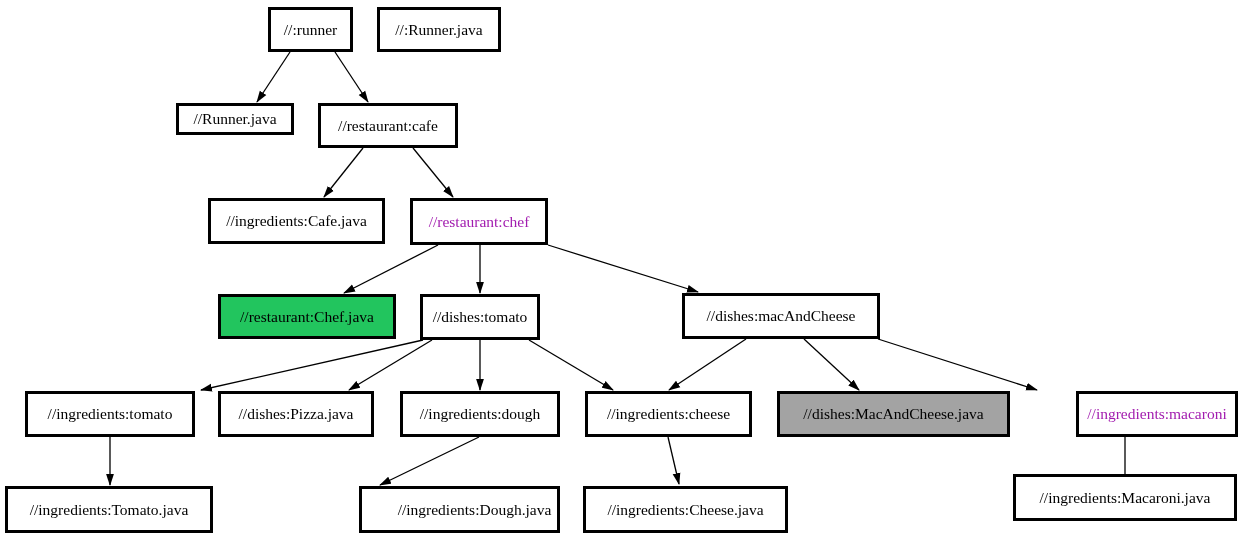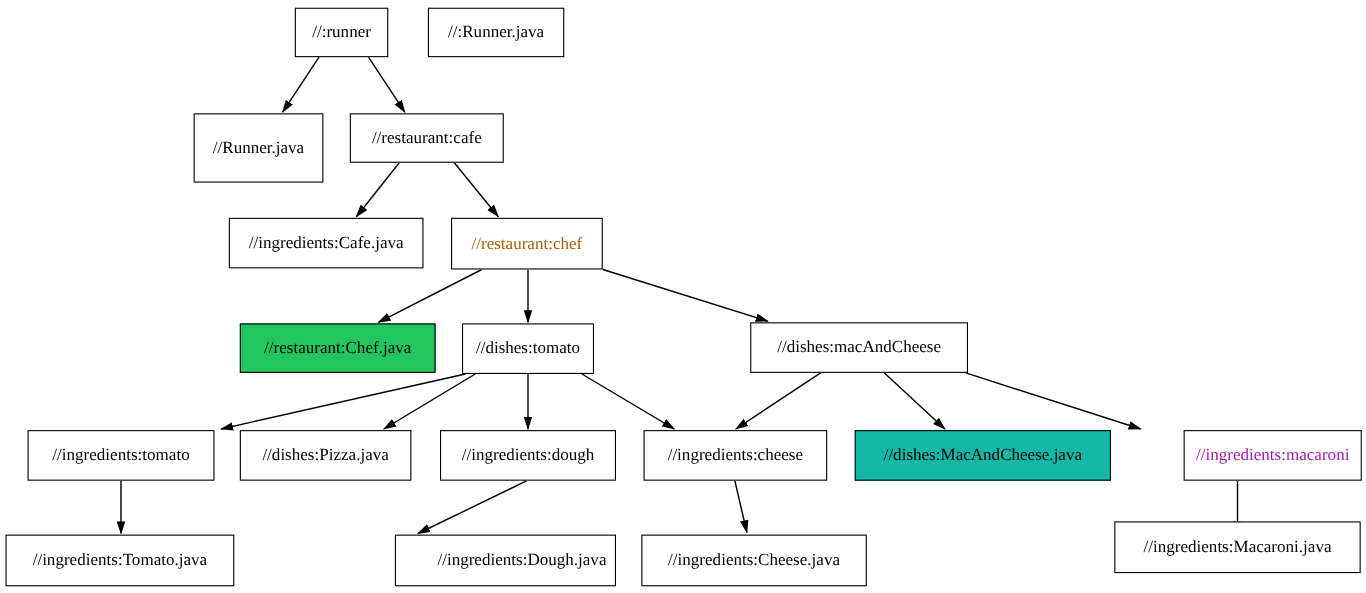--- a/index.html
+++ b/index.html
@@ -18,21 +18,21 @@
   #edge-layer {
     position: absolute;
     left: 0;
     top: 0;
     width: 1242px;
     height: 539px;
   }
   .node {
     position: absolute;
     box-sizing: border-box;
-    border: 1px solid #14b8a6;
+    border: 3px solid #14b8a6;
     background: #ffffff;
     color: #000000;
     display: flex;
     align-items: center;
     justify-content: center;
     font-size: 15.5px;
     line-height: 1;
     white-space: nowrap;
     overflow: hidden;
   }
@@ -65,33 +65,33 @@
         <line x1="110" y1="437" x2="110" y2="485" stroke="#000000" stroke-width="1.3" marker-end="url(#arrow)"></line>
         <line x1="479" y1="437" x2="380" y2="485" stroke="#000000" stroke-width="1.3" marker-end="url(#arrow)"></line>
         <line x1="668" y1="437" x2="679" y2="484" stroke="#000000" stroke-width="1.3" marker-end="url(#arrow)"></line>
         <line x1="1125" y1="437" x2="1125" y2="485" stroke="#000000" stroke-width="1.3" marker-end="url(#arrow)"></line>
       </g>
   </svg>
   <div id="node-group">
       <div class="node" style="left: 268px; top: 7px; width: 85px; height: 45px; border-color: rgb(0, 0, 0); background: rgb(255, 255, 255); color: rgb(0, 0, 0);">
         <span>//:runner</span>
       </div>
-      <div class="node" style="left: 377px; top: 7px; width: 124px; height: 45px; border-color: rgb(0, 0, 0); background: rgb(255, 255, 255); color: rgb(0, 0, 0); margin-left: 12px;">
+      <div class="node" style="left: 377px; top: 7px; width: 124px; height: 45px; border-color: rgb(0, 0, 0); background: rgb(255, 255, 255); color: rgb(0, 0, 0);">
         <span>//:Runner.java</span>
       </div>
-      <div class="node" style="left: 176px; top: 103px; width: 118px; height: 63px; border-color: rgb(0, 0, 0); background: rgb(255, 255, 255); color: rgb(0, 0, 0);">
+      <div class="node" style="left: 176px; top: 103px; width: 118px; height: 32px; border-color: rgb(0, 0, 0); background: rgb(255, 255, 255); color: rgb(0, 0, 0);">
         <span>//Runner.java</span>
       </div>
       <div class="node" style="left: 318px; top: 103px; width: 140px; height: 45px; border-color: rgb(0, 0, 0); background: rgb(255, 255, 255); color: rgb(0, 0, 0);">
         <span>//restaurant:cafe</span>
       </div>
       <div class="node" style="left: 208px; top: 198px; width: 177px; height: 46px; border-color: rgb(0, 0, 0); background: rgb(255, 255, 255); color: rgb(0, 0, 0);">
         <span>//ingredients:Cafe.java</span>
       </div>
-      <div class="node" style="left: 410px; top: 198px; width: 138px; height: 47px; border-color: rgb(0, 0, 0); background: rgb(255, 255, 255); color: #a16207;">
+      <div class="node" style="left: 410px; top: 198px; width: 138px; height: 47px; border-color: rgb(0, 0, 0); background: rgb(255, 255, 255); color: #a21caf;">
         <span>//restaurant:chef</span>
       </div>
       <div class="node" style="left: 218px; top: 294px; width: 178px; height: 45px; border-color: rgb(0, 0, 0); background: #22c55e; color: rgb(0, 0, 0);">
         <span>//restaurant:Chef.java</span>
       </div>
       <div class="node" style="left: 420px; top: 294px; width: 120px; height: 46px; border-color: rgb(0, 0, 0); background: rgb(255, 255, 255); color: rgb(0, 0, 0);">
         <span>//dishes:tomato</span>
       </div>
       <div class="node" style="left: 682px; top: 293px; width: 198px; height: 46px; border-color: rgb(0, 0, 0); background: rgb(255, 255, 255); color: rgb(0, 0, 0);">
         <span>//dishes:macAndCheese</span>
@@ -101,21 +101,21 @@
       </div>
       <div class="node" style="left: 218px; top: 391px; width: 156px; height: 46px; border-color: rgb(0, 0, 0); background: rgb(255, 255, 255); color: rgb(0, 0, 0);">
         <span>//dishes:Pizza.java</span>
       </div>
       <div class="node" style="left: 400px; top: 391px; width: 160px; height: 46px; border-color: rgb(0, 0, 0); background: rgb(255, 255, 255); color: rgb(0, 0, 0);">
         <span>//ingredients:dough</span>
       </div>
       <div class="node" style="left: 585px; top: 391px; width: 167px; height: 46px; border-color: rgb(0, 0, 0); background: rgb(255, 255, 255); color: rgb(0, 0, 0);">
         <span>//ingredients:cheese</span>
       </div>
-      <div class="node" style="left: 777px; top: 391px; width: 233px; height: 46px; border-color: rgb(0, 0, 0); background: #14b8a6; color: rgb(0, 0, 0);">
+      <div class="node" style="left: 777px; top: 391px; width: 233px; height: 46px; border-color: rgb(0, 0, 0); background: #a3a3a3; color: rgb(0, 0, 0);">
         <span>//dishes:MacAndCheese.java</span>
       </div>
       <div class="node" style="left: 1028px; top: 391px; width: 162px; height: 46px; border-color: rgb(0, 0, 0); background: rgb(255, 255, 255); color: #a21caf; margin-left: 48px;">
         <span>//ingredients:macaroni</span>
       </div>
       <div class="node" style="left: 5px; top: 486px; width: 208px; height: 47px; border-color: rgb(0, 0, 0); background: rgb(255, 255, 255); color: rgb(0, 0, 0);">
         <span>//ingredients:Tomato.java</span>
       </div>
       <div class="node" style="left: 359px; top: 486px; width: 201px; height: 47px; border-color: rgb(0, 0, 0); background: rgb(255, 255, 255); color: rgb(0, 0, 0); padding-left: 30px;">
         <span>//ingredients:Dough.java</span>

